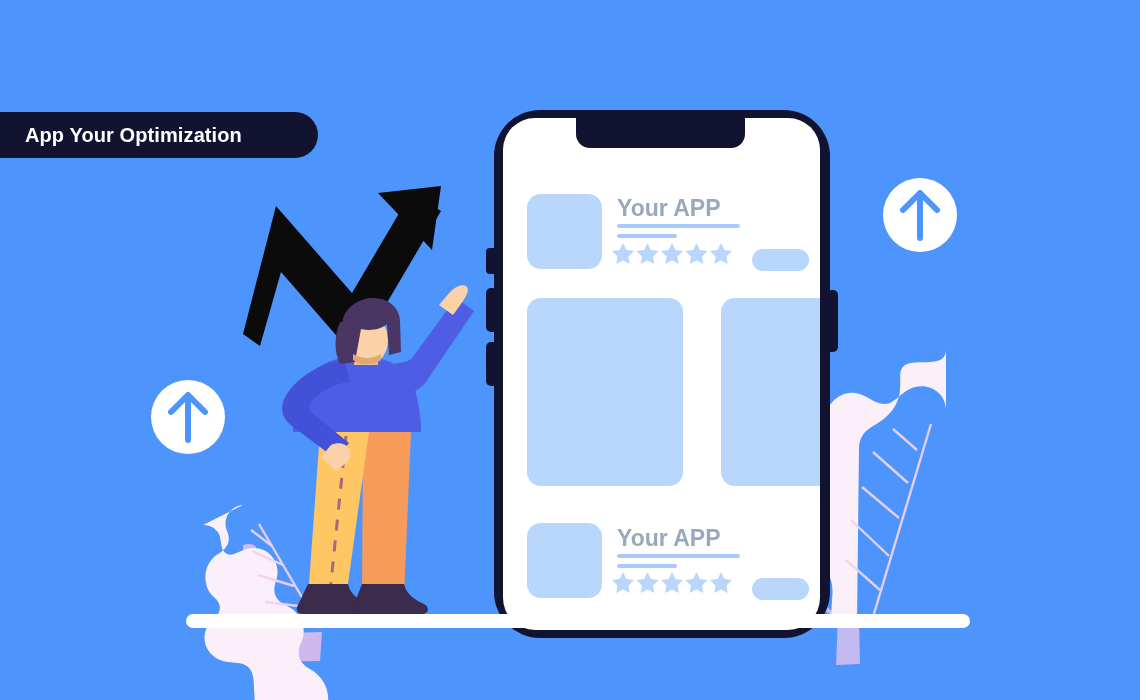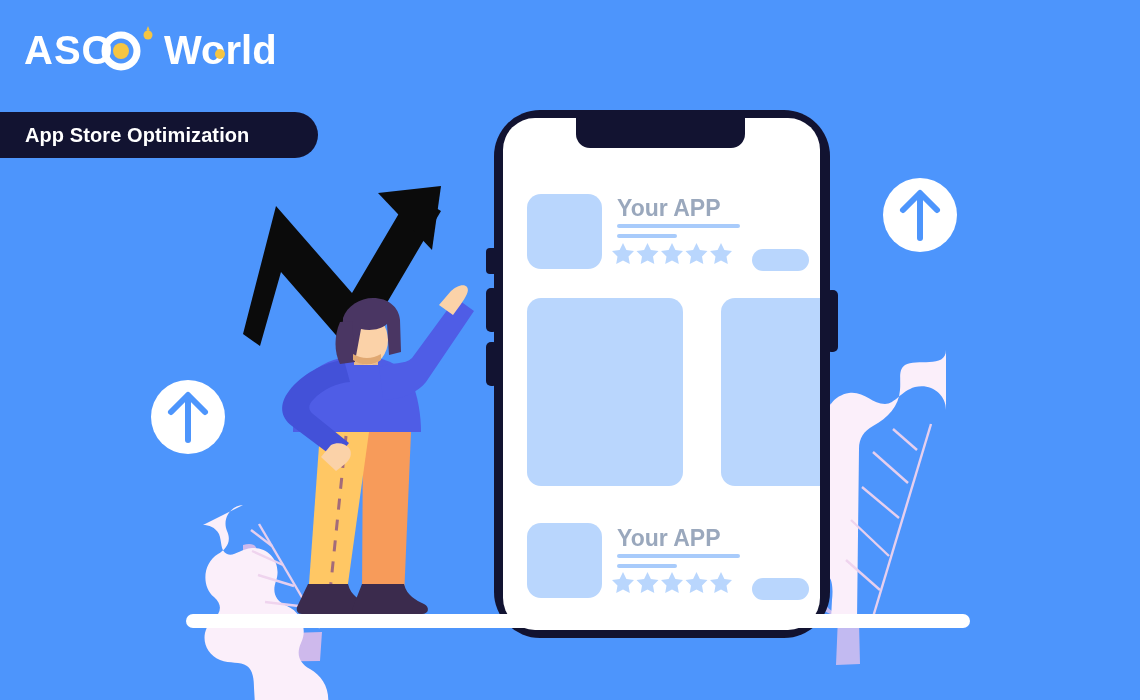--- a/index.html
+++ b/index.html
@@ -188,37 +188,18 @@
         <circle cx="188" cy="417" r="37" fill="#ffffff"></circle>
         <g stroke="#4d95fc" stroke-width="6" stroke-linecap="round" stroke-linejoin="round" fill="none">
           <path d="M188 440 L188 396"></path>
           <path d="M171 412 L188 395 L205 412"></path>
         </g>
       </g>
 
     </g>
   </svg>
 
-  <div id="logo">
-    <svg width="250" height="52" viewBox="0 0 250 52">
-      <g fill="#ffffff" font-family="Liberation Sans, sans-serif" font-size="40" font-weight="bold">
-        <text x="0" y="38" letter-spacing="1">ASO</text>
-      </g>
-
-      <circle cx="97" cy="25" r="16" fill="none" stroke="#ffffff" stroke-width="7"></circle>
-      <circle cx="97" cy="25" r="8" fill="#f5c542"></circle>
-
-      <circle cx="124" cy="9" r="4.5" fill="#f5c542"></circle>
-      <path d="M124 0 l1.6 4 -1.6 1 -1.6 -1 z" fill="#f5c542"></path>
-
-      <g fill="#ffffff" font-family="Liberation Sans, sans-serif" font-size="40" font-weight="bold">
-        <text x="140" y="38" letter-spacing="0">World</text>
-      </g>
-
-      <circle cx="196" cy="28" r="5" fill="#f5c542"></circle>
-    </svg>
+
+  <div id="badge">
+    <span class="label">App Your Optimization</span>
   </div>
 
-  <div id="badge">
-    <span class="label">App Store Optimization</span>
-  </div>
-
 </div>
 
 </body></html>

